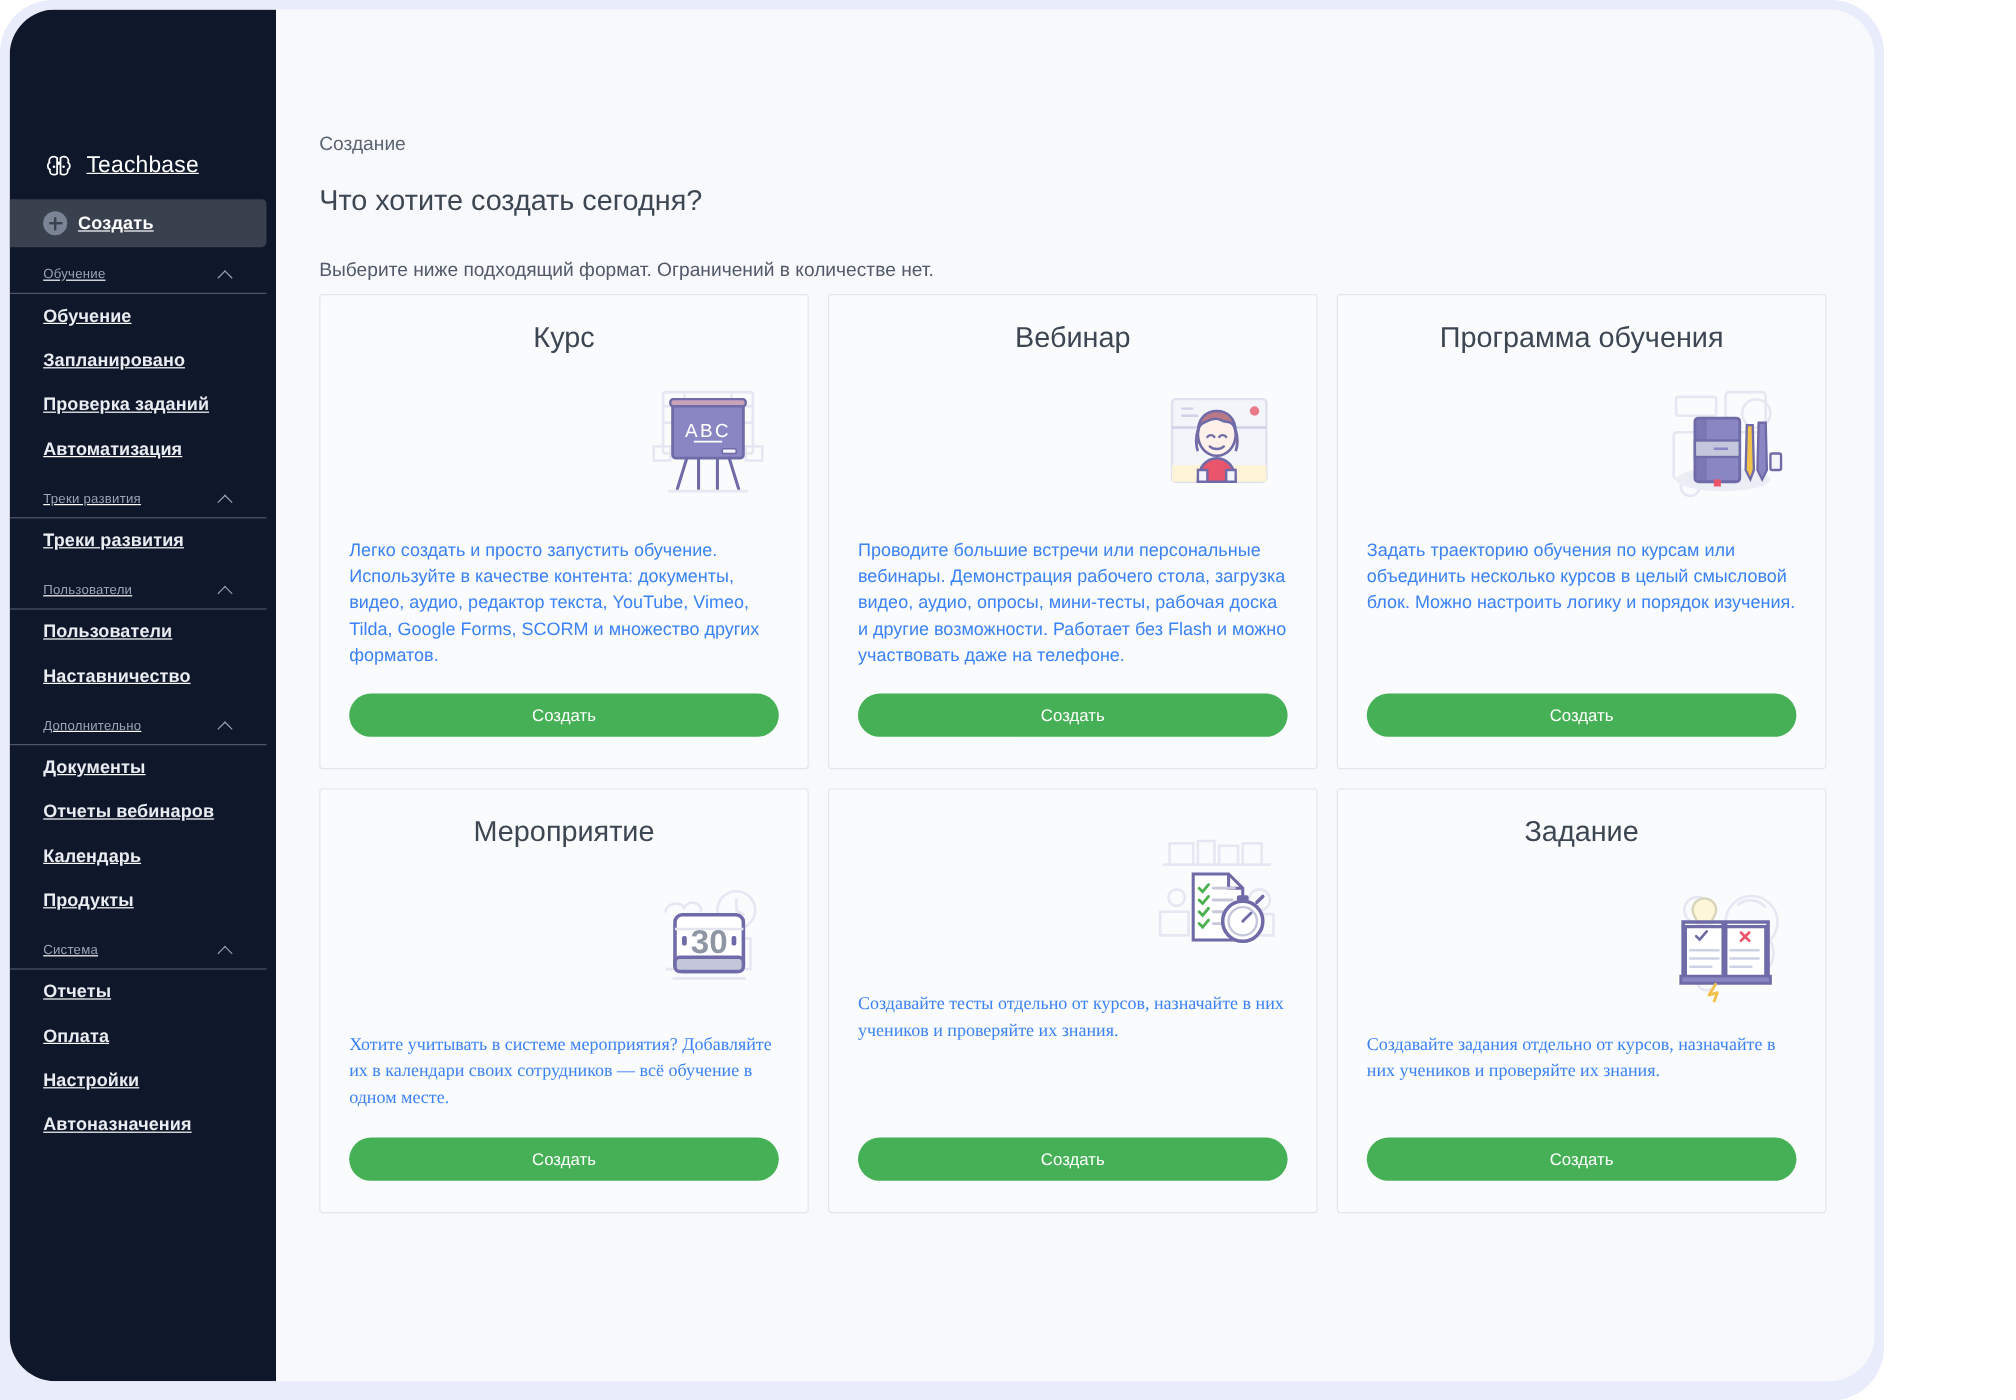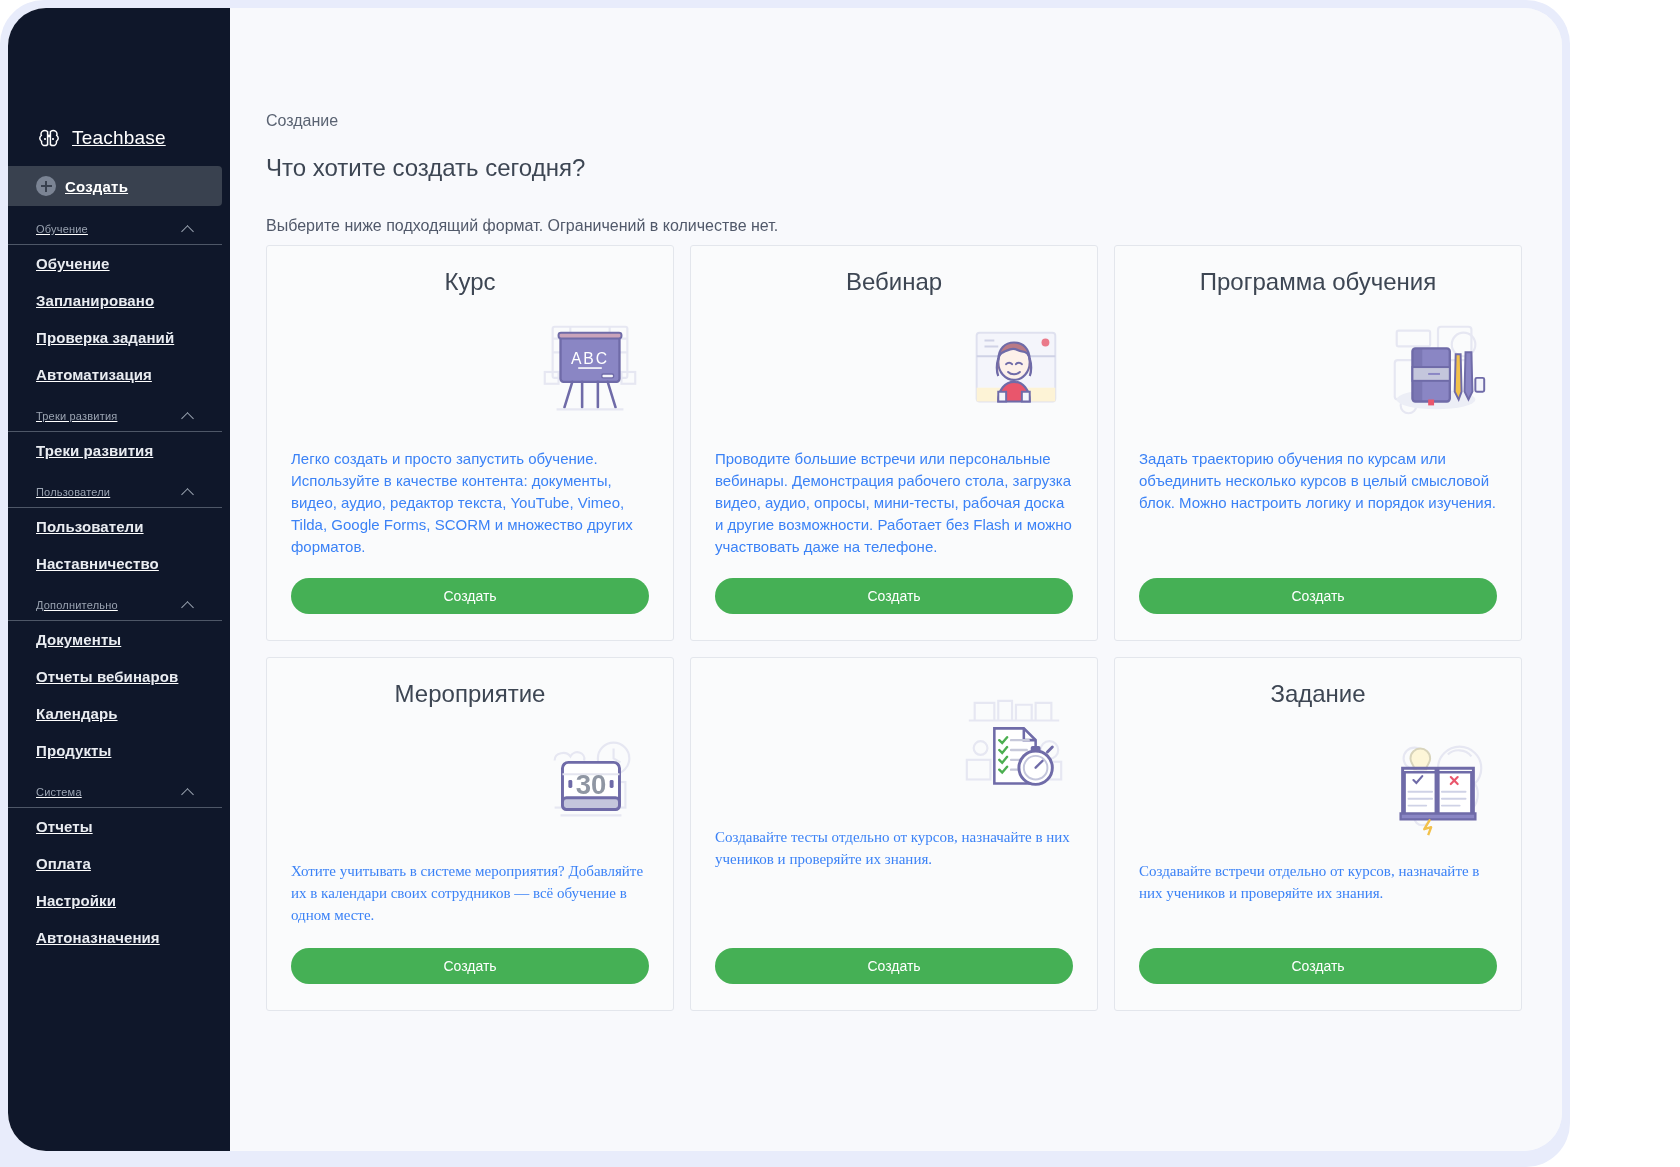--- a/index.html
+++ b/index.html
@@ -426,21 +426,21 @@
     <path d="M35 56l3 3 6-7" stroke="#6f6ba8" stroke-width="2.2" fill="none" stroke-linecap="round"></path>
     <g stroke="#e9566c" stroke-width="2.2" stroke-linecap="round">
       <path d="M73 53l7 7M80 53l-7 7"></path>
     </g>
     <g stroke="#cfd2e6" stroke-width="2" stroke-linecap="round">
       <path d="M30 68h24M30 75h24M30 82h18M64 68h24M64 75h24M64 82h18"></path>
     </g>
     <path d="M52 96l-6 10 7-2-3 8" fill="none" stroke="#f2c14b" stroke-width="2.4" stroke-linejoin="round"></path>
   </svg>
 </div>
-              <div class="card-desc">Создавайте встречи отдельно от курсов, назначайте в них учеников и проверяйте их знания.</div>
+              <div class="card-desc">Создавайте задания отдельно от курсов, назначайте в них учеников и проверяйте их знания.</div>
               <button class="card-btn">Создать</button>
             </div>
           </div>
       </main>
 
     </div>
   </div>
 </div>
 
 </body></html>

